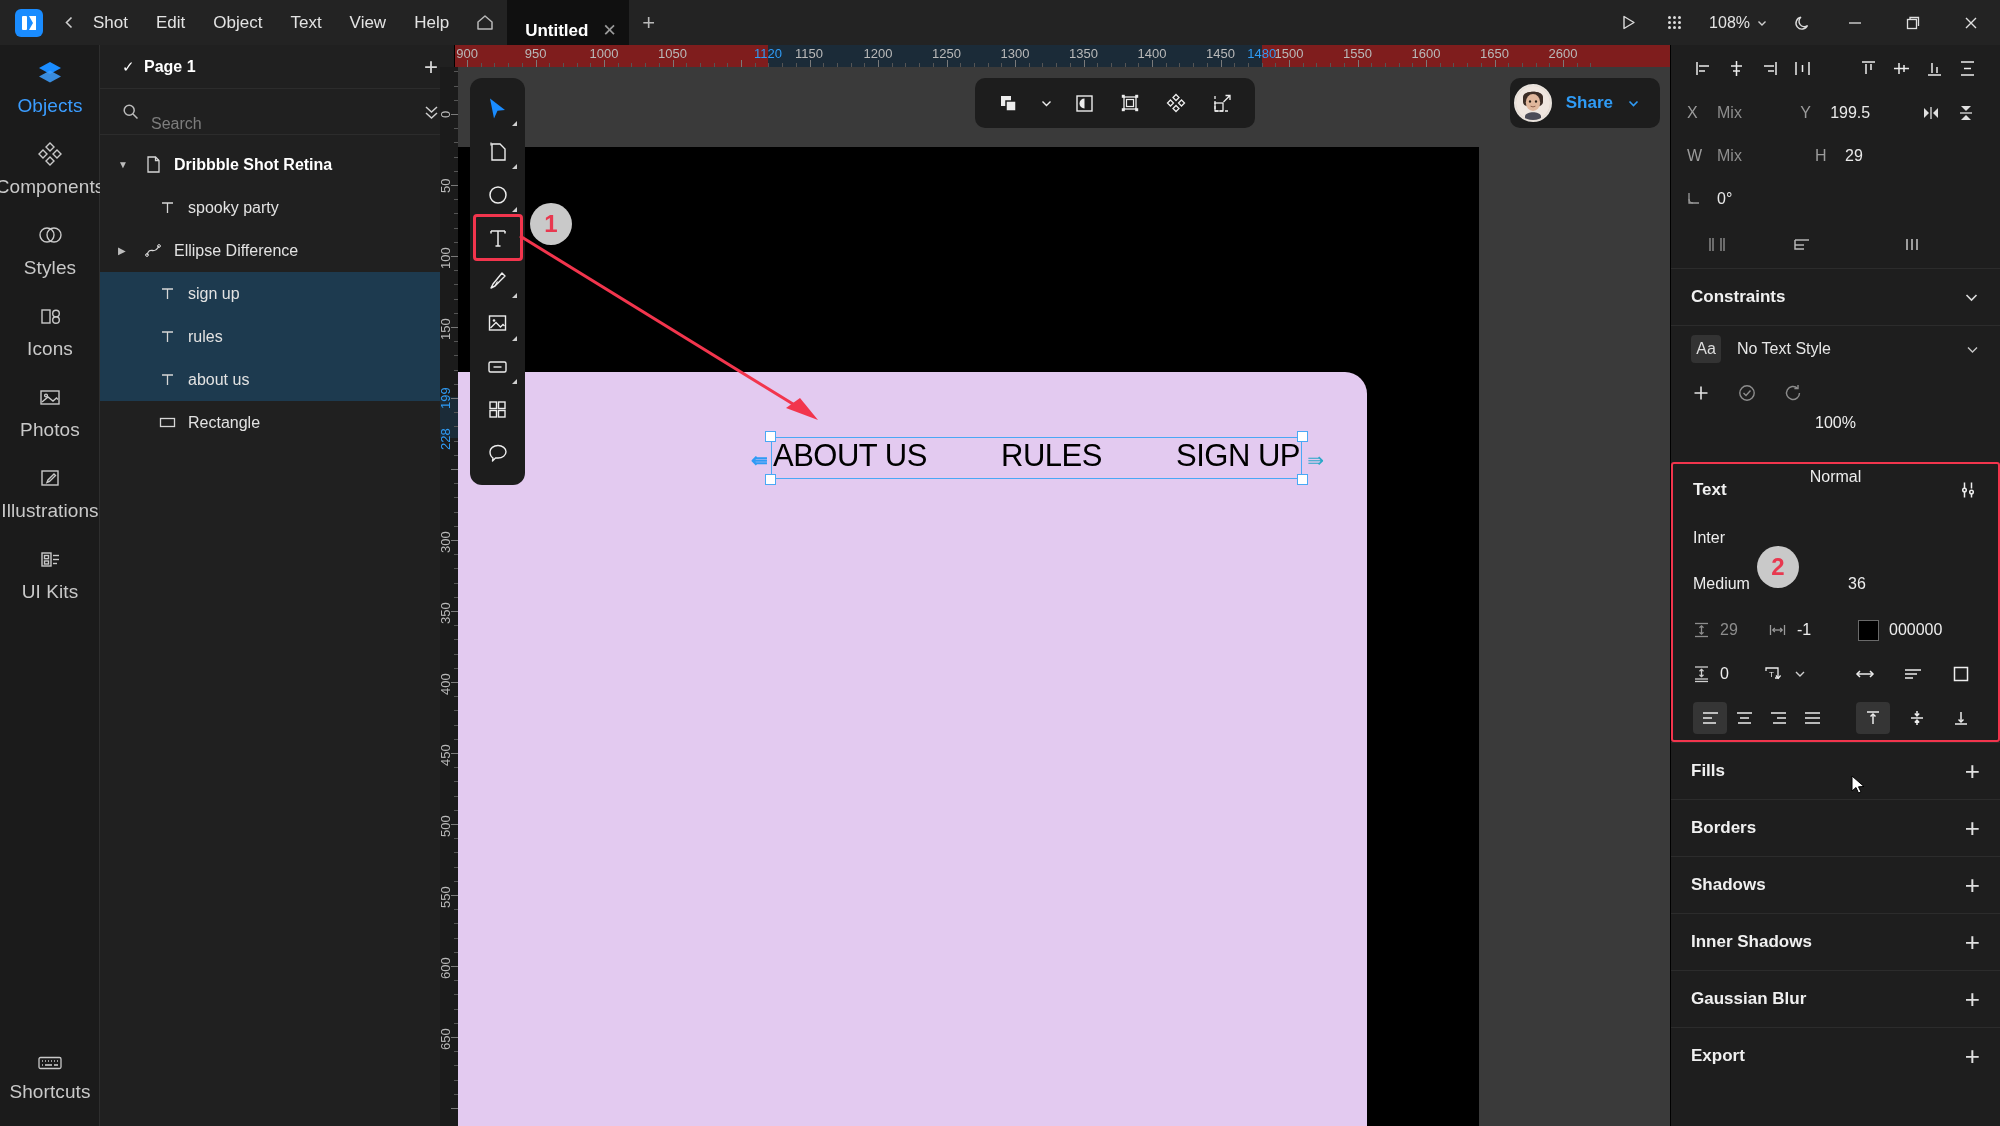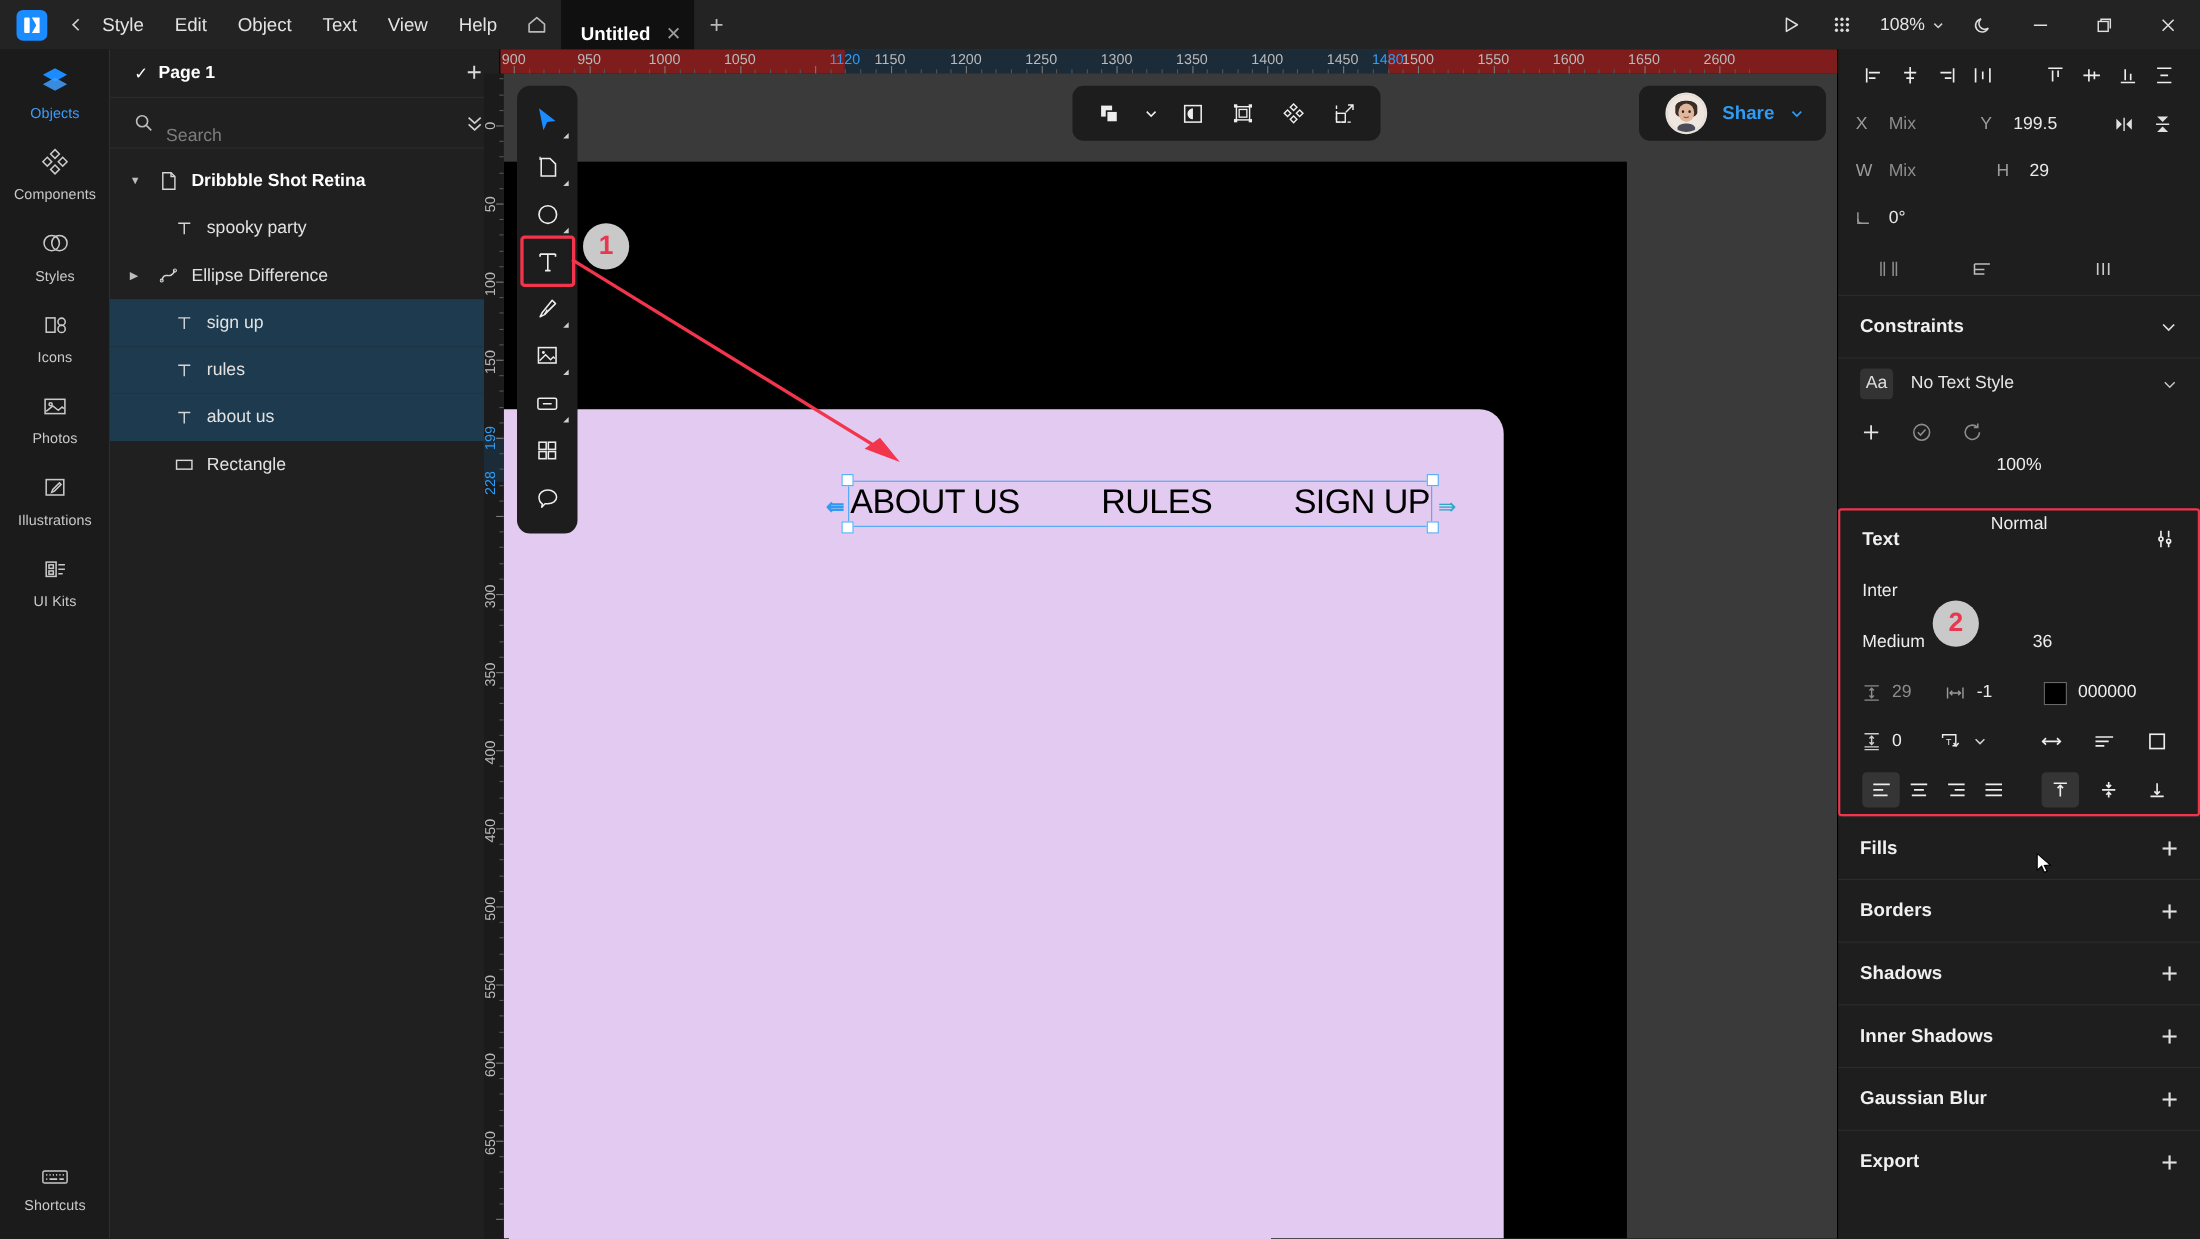--- a/index.html
+++ b/index.html
@@ -42,21 +42,21 @@
   
   .rail {
     position: absolute; left: 0; top: 45px; width: 100px; height: 1081px;
     background: #1b1b1b; border-right: 1px solid #2e2e2e;
   }
   .rail-item {
     width: 100px; padding: 13px 0 9px; display:flex; flex-direction:column;
     align-items:center; gap:7px; color:#c9c9c9; font-size: 13.5px; cursor:pointer;
   }
   .rail-item.active { color: #3b9dff; }
-  .rail-item .lbl { font-size: 13px; letter-spacing: .1px; }
+  .rail-item .lbl { font-size: 19px; letter-spacing: .1px; }
   .rail-bottom { position:absolute; left:0; bottom: 14px; width:100px; }
 
   
   .layers {
     position: absolute; left: 100px; top: 45px; width: 355px; height: 1081px;
     background: #202020; border-right: 1px solid #000;
   }
   .pagerow {
     height: 44px; display:flex; align-items:center; padding: 0 16px 0 22px;
     border-bottom: 1px solid #2c2c2c;
@@ -158,21 +158,21 @@
   .tool.hlbox { outline: 3px solid #f2354d; outline-offset:-1px; border-radius: 2px; }
 
   .toolbar-top {
     position:absolute; left:975px; top:78px; height:50px; padding: 0 14px;
     background:#1d1d1d; border-radius:10px; display:flex; align-items:center; gap:8px; z-index:20;
   }
   .tt { width:38px; height:38px; display:flex; align-items:center; justify-content:center; color:#ededed; border-radius:5px; cursor:pointer; }
   .tt.small { width:22px; }
 
   .sharebar {
-    position:absolute; right:340px; top:78px; height:50px; padding: 0 20px 0 24px;
+    position:absolute; right:340px; top:78px; height:50px; padding: 0 20px 0 4px;
     background:#1d1d1d; border-radius:10px; display:flex; align-items:center; gap:14px; z-index:20;
   }
   .avatar {
     width:38px; height:38px; border-radius:50%; overflow:hidden; flex:none;
     background:#d8c2b0; border:2px solid #e8e2dc; position:relative;
   }
   .sharelbl { color:#2f9bf5; font-size:17px; font-weight:bold; }
 
   
   .inspector {
@@ -245,21 +245,21 @@
       <svg width="18" height="18" viewBox="0 0 18 18">
         <rect x="2" y="2" width="5" height="14" fill="#fff" rx="1"></rect>
         <path d="M9 2 L16 2 L16 16 L9 16 L13 9 Z" fill="#fff"></path>
       </svg>
     </div>
     <div class="backchev">
       <svg width="13" height="13" viewBox="0 0 13 13">
           <path d="M8.5 1.5 L3.5 6.5 L8.5 11.5" stroke="#cfcfcf" stroke-width="1.6" fill="none"></path>
         </svg>
     </div>
-    <div class="menuitem">Style</div>
+    <div class="menuitem">Shot</div>
     <div class="menuitem">Edit</div>
     <div class="menuitem">Object</div>
     <div class="menuitem">Text</div>
     <div class="menuitem">View</div>
     <div class="menuitem">Help</div>
     <div class="homebtn">
       <svg width="20" height="19" viewBox="0 0 20 19">
           <path d="M3 9 L10 3 L17 9 L17 16 L3 16 Z" stroke="#b9b9b9" stroke-width="1.5" fill="none" stroke-linejoin="round"></path>
         </svg>
     </div>

